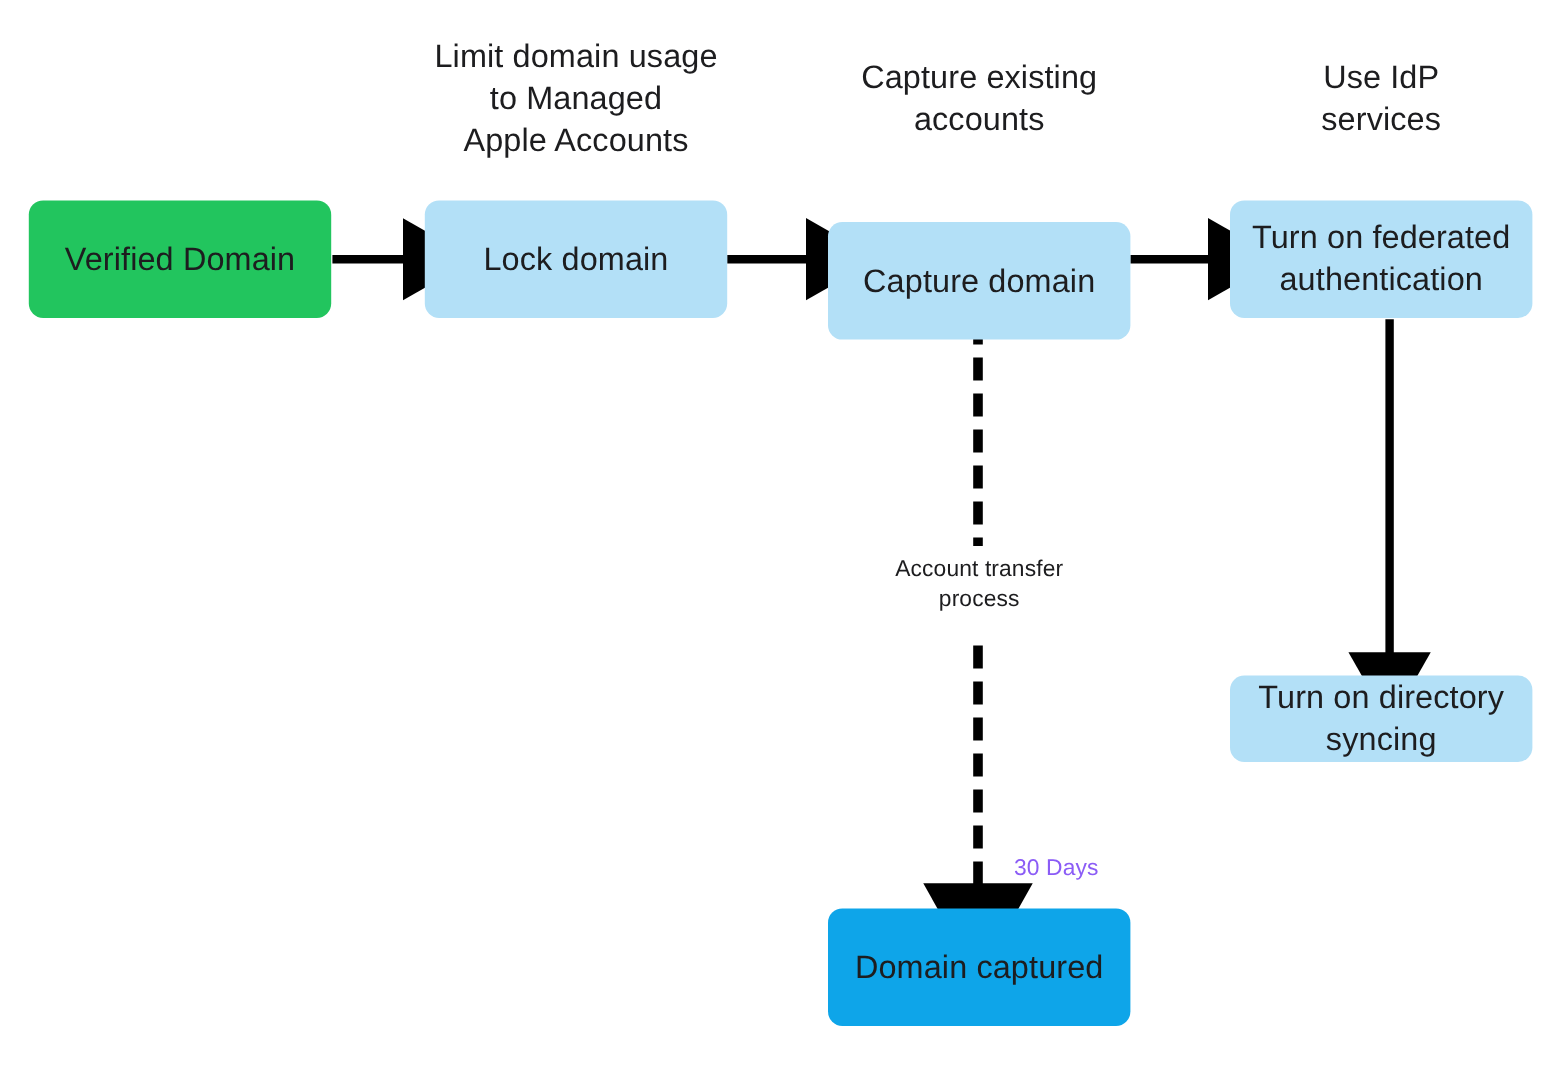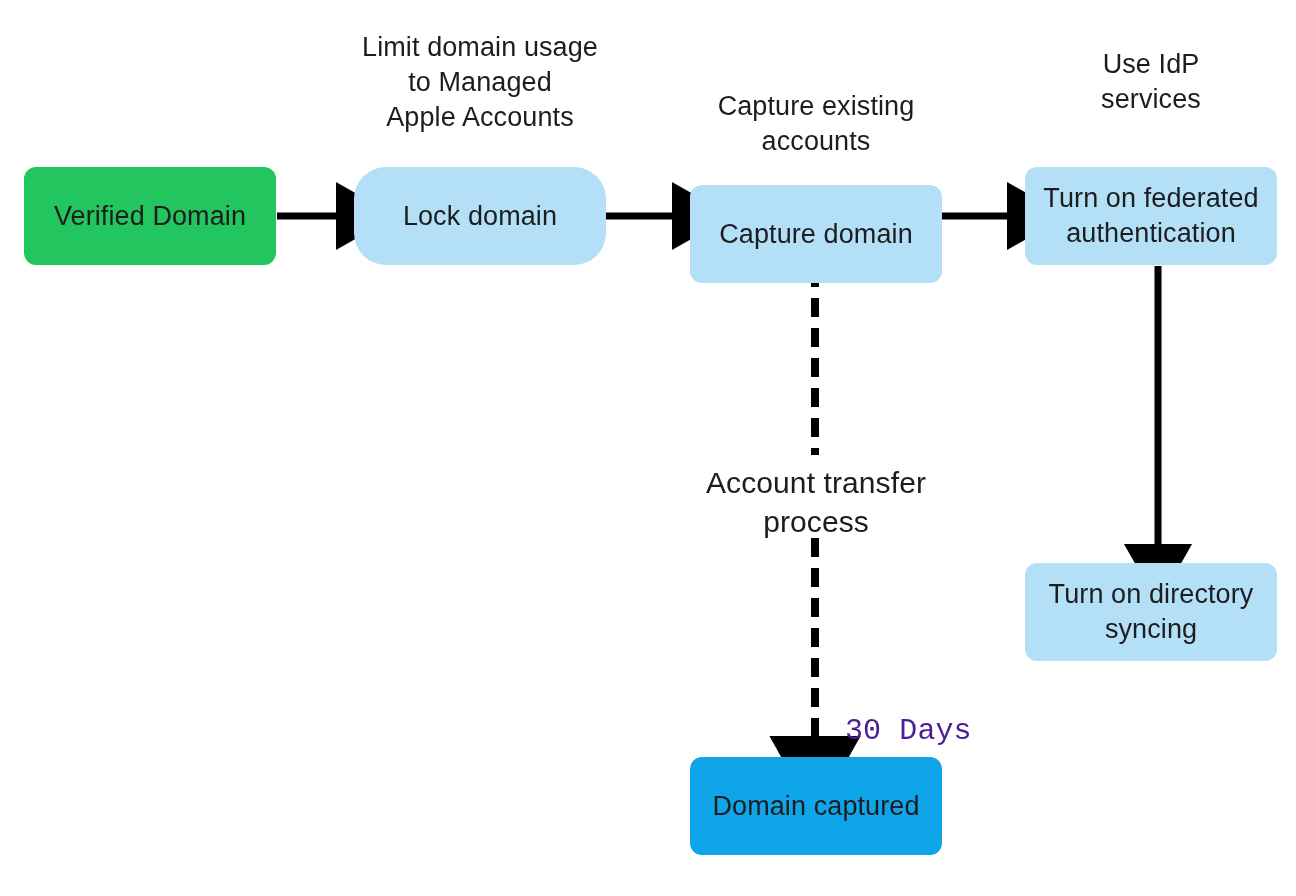--- a/index.html
+++ b/index.html
@@ -48,32 +48,32 @@
     color: #1d1d1f;
     font-size: 27px;
     line-height: 1.30;
     letter-spacing: 0.1px;
     white-space: pre-line;
   }
   .edge-label {
     position: absolute;
     text-align: center;
     color: #1d1d1f;
-    font-size: 30px;
+    font-size: 19px;
     line-height: 1.30;
     letter-spacing: 0.1px;
     white-space: pre-line;
   }
 
   
   .n-verified-domain      { left: 24px;   top: 167px; width: 252px; height: 98px; }
   .n-lock-domain          { left: 354px;  top: 167px; width: 252px; height: 98px; }
   .n-capture-domain       { left: 690px;  top: 167px; width: 252px; height: 98px; margin-top: 18px; }
   .n-federated-auth       { left: 1025px; top: 167px; width: 252px; height: 98px; }
-  .n-directory-syncing    { left: 1025px; top: 563px; width: 252px; height: 98px; }
+  .n-directory-syncing    { left: 1025px; top: 563px; width: 252px; height: 72px; }
   .n-domain-captured      { left: 690px;  top: 757px; width: 252px; height: 98px; }
 
   
   .c-lock-domain      { left: 330px;  top: 30px;  width: 300px; }
   .c-capture-domain   { left: 666px;  top: 47px;  width: 300px; }
   .c-federated-auth   { left: 1001px; top: 47px;  width: 300px; }
   .l-account-transfer { left: 666px;  top: 463px; width: 300px; }
   .l-thirty-days      { left: 845px;  top: 712px; width: 160px; text-align: left; }
 </style>
 </head>
@@ -103,34 +103,34 @@
     <line x1="1158" y1="266" x2="1158" y2="552" stroke="#000000" stroke-width="7" marker-end="url(#arrowDown)"></line>
 
     <line x1="815" y1="268" x2="815" y2="455" stroke="#000000" stroke-width="8" stroke-dasharray="19 11"></line>
     <line x1="815" y1="538" x2="815" y2="744" stroke="#000000" stroke-width="8" stroke-dasharray="19 11" marker-end="url(#arrowDownDash)"></line>
   </svg>
 
   <div class="caption c-lock-domain" style="color: rgb(29, 29, 31);">Limit domain usage
 to Managed
 Apple Accounts</div>
 
-  <div class="caption c-capture-domain" style="color: rgb(29, 29, 31); margin-top: 42px;">Capture existing
+  <div class="caption c-capture-domain" style="color: rgb(29, 29, 31);">Capture existing
 accounts</div>
 
   <div class="caption c-federated-auth" style="color: rgb(29, 29, 31);">Use IdP
 services</div>
 
   <div class="edge-label l-account-transfer" style="color: rgb(29, 29, 31);">Account transfer
 process</div>
 
-  <div class="edge-label l-thirty-days" style="color: #4c1d95; font-family: Liberation Mono, monospace;">30 Days</div>
+  <div class="edge-label l-thirty-days" style="color: #8b5cf6;">30 Days</div>
 
   <div class="node n-verified-domain" style="background-color: #22c55e; color: rgb(29, 29, 31);">Verified Domain</div>
 
-  <div class="node n-lock-domain" style="background-color: rgb(179, 224, 247); color: rgb(29, 29, 31); border-radius: 32px;">Lock domain</div>
+  <div class="node n-lock-domain" style="background-color: rgb(179, 224, 247); color: rgb(29, 29, 31);">Lock domain</div>
 
   <div class="node n-capture-domain" style="background-color: rgb(179, 224, 247); color: rgb(29, 29, 31);">Capture domain</div>
 
   <div class="node n-federated-auth" style="background-color: rgb(179, 224, 247); color: rgb(29, 29, 31);">Turn on federated
 authentication</div>
 
   <div class="node n-directory-syncing" style="background-color: rgb(179, 224, 247); color: rgb(29, 29, 31);">Turn on directory
 syncing</div>
 
   <div class="node n-domain-captured" style="background-color: #0ea5e9; color: rgb(29, 29, 31);">Domain captured</div>

